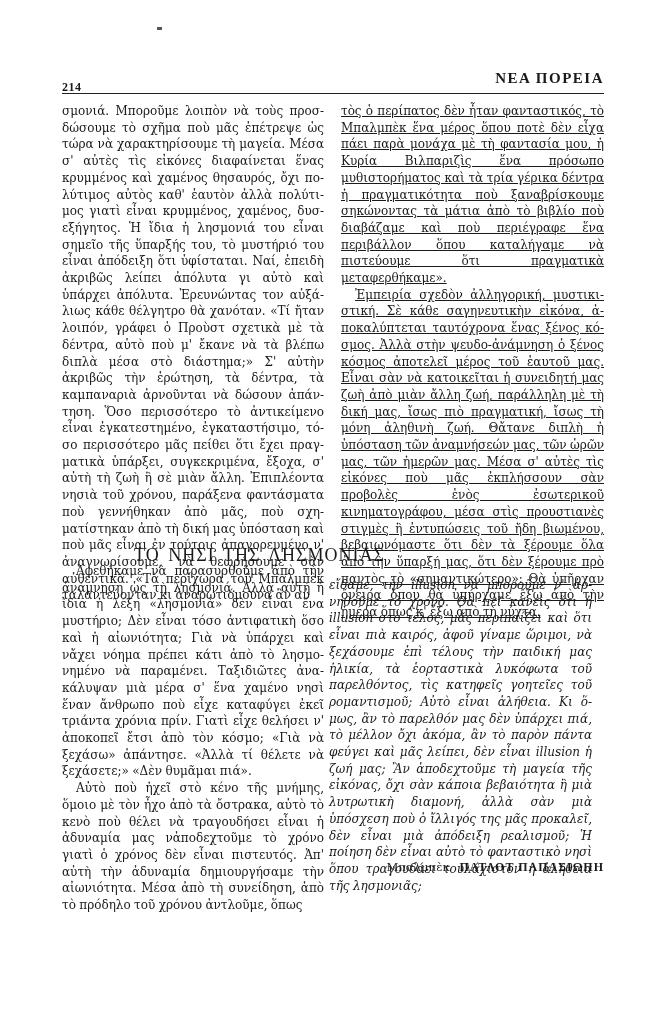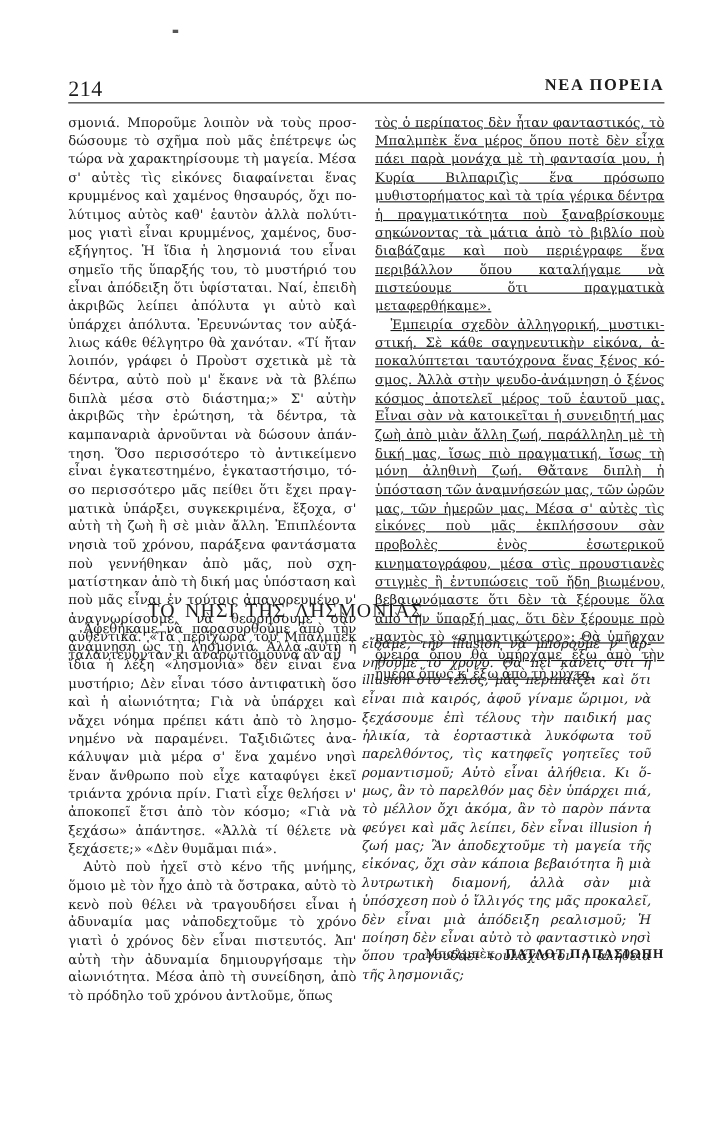--- a/index.html
+++ b/index.html
@@ -26,24 +26,24 @@
     .running-head {
       position: absolute;
       left: 62px;
       top: 70px;
       width: 542px;
       height: 20px;
     }
     .page-number {
       position: absolute;
       left: 0;
-      top: 0;
+      top: 10px;
       font-family: "Liberation Serif", serif;
-      font-weight: normal;
-      font-size: 20px;
+      font-weight: bold;
+      font-size: 12px;
       letter-spacing: 0.5px;
     }
     .journal-title {
       position: absolute;
       right: 0;
       top: 0;
       font-family: "Liberation Serif", serif;
       font-weight: bold;
       font-size: 15px;
       letter-spacing: 1.5px;

